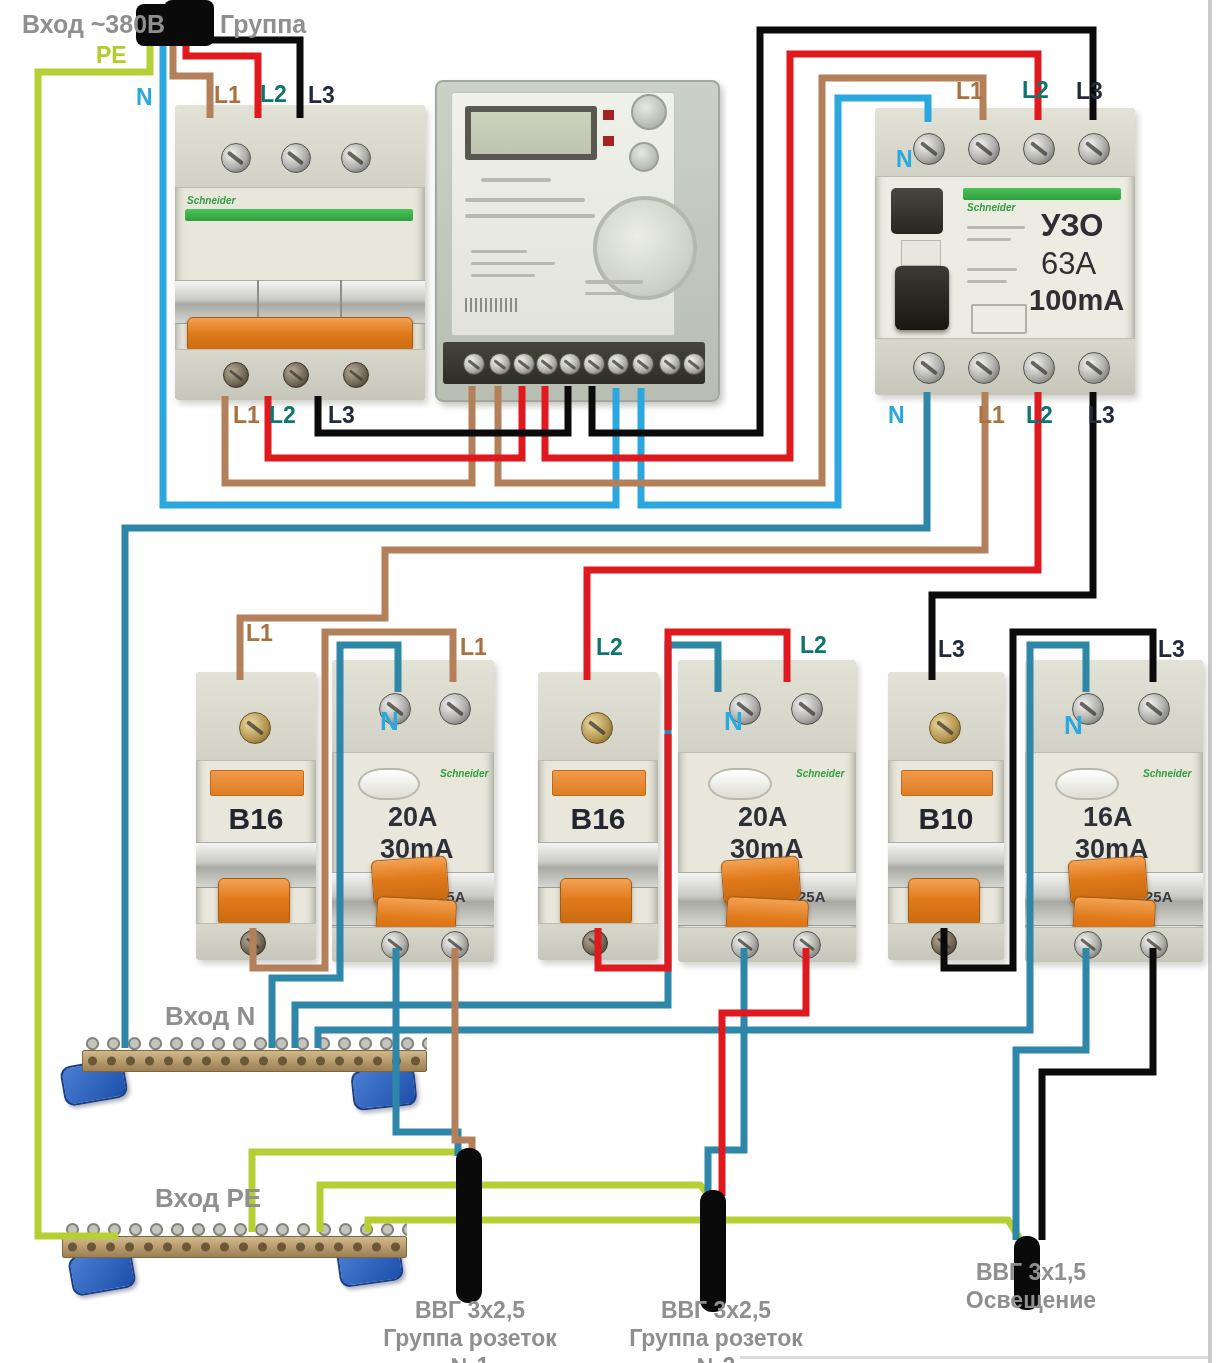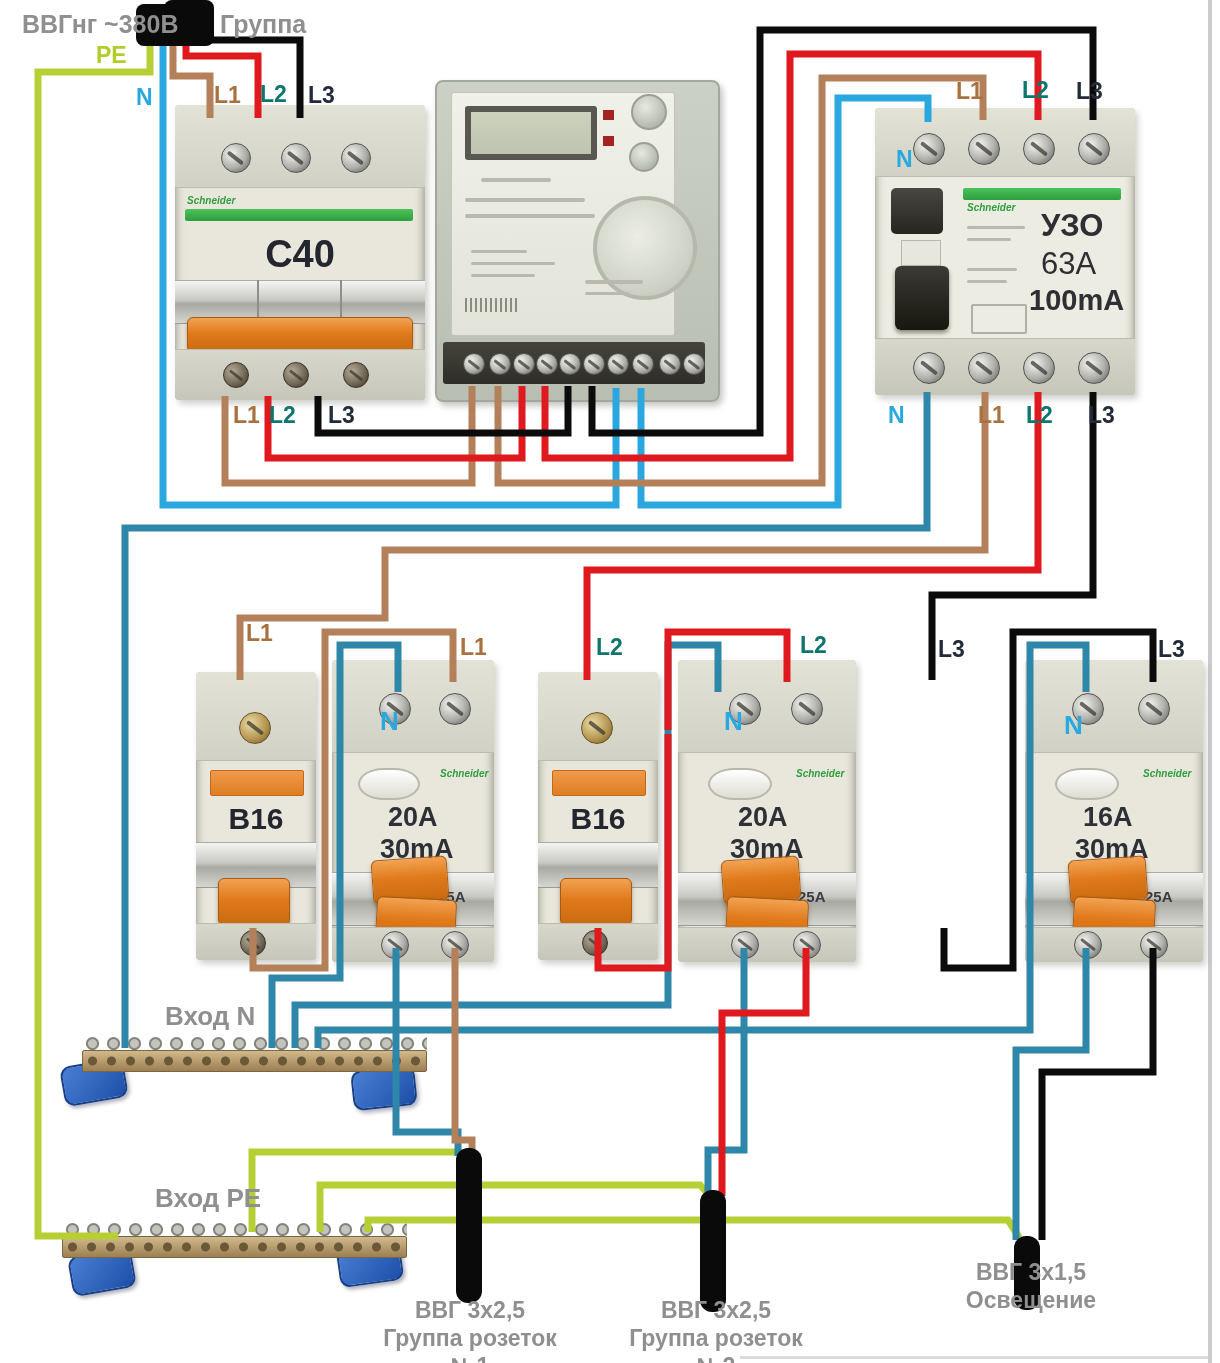--- a/index.html
+++ b/index.html
@@ -53,21 +53,20 @@
 
   <div class="abs comp" style="left:175px;top:105px;width:250px;height:295px">
     <div class="shell"></div>
     <div class="sec-top" style="height:82px">
         <span class="screw sc-s" style="width: 28px; height: 28px; left: 46px; top: 38px;"></span>
         <span class="screw sc-s" style="width: 28px; height: 28px; left: 106px; top: 38px;"></span>
         <span class="screw sc-s" style="width: 28px; height: 28px; left: 166px; top: 38px;"></span>
       </div>
     <div class="gstripe" style="left:10px;top:104px;width:228px;height:12px"></div>
     <div class="brand" style="left:12px;top:90px">Schneider</div>
-    <div class="rating" style="top:128px;font-size:38px">C40</div>
     <div class="metal" style="top:175px;height:42px"></div>
     <div class="abs" style="left:82px;top:175px;width:2px;height:42px;background:#8f8f89"></div>
     <div class="abs" style="left:165px;top:175px;width:2px;height:42px;background:#8f8f89"></div>
     <div class="toggle" style="left:12px;top:212px;width:224px;height:34px"></div>
     <div class="sec-bot" style="height:50px">
         <span class="screw sc-d" style="width: 24px; height: 24px; left: 48px; top: 12px;"></span>
         <span class="screw sc-d" style="width: 24px; height: 24px; left: 108px; top: 12px;"></span>
         <span class="screw sc-d" style="width: 24px; height: 24px; left: 168px; top: 12px;"></span>
       </div>
   </div>
@@ -196,20 +195,33 @@
     <div class="metal" style="top:212px;height:52px"></div>
     <div class="abs" style="left:120px;top:228px;font-size:15px;font-weight:bold;color:#3a3a40">25A</div>
     <div class="toggle" style="left:44px;top:198px;width:76px;height:42px;transform:rotate(-4deg)"></div>
     <div class="toggle" style="left:48px;top:238px;width:80px;height:44px;transform:rotate(3deg)"></div>
     <div class="sec-bot" style="height:34px">
         <span class="screw sc-s" style="width: 26px; height: 26px; left: 53px; top: 3px;"></span>
         <span class="screw sc-s" style="width: 26px; height: 26px; left: 115px; top: 3px;"></span>
       </div>
   </div>
 
+  <div class="abs comp" style="left:888px;top:672px;width:116px;height:288px">
+    <div class="shell"></div>
+    <div class="sec-top" style="height:88px">
+        <span class="screw sc-b" style="width: 30px; height: 30px; left: 41px; top: 40px;"></span>
+      </div>
+    <div class="ostripe" style="left:13px;top:98px;width:90px;height:24px"></div>
+    <div class="rating" style="top:130px;font-size:30px">B10</div>
+    <div class="metal" style="top:170px;height:44px"></div>
+    <div class="toggle" style="left:20px;top:206px;width:70px;height:46px"></div>
+    <div class="sec-bot" style="height:36px">
+        <span class="screw sc-d" style="width: 24px; height: 24px; left: 43px; top: 6px;"></span>
+      </div>
+  </div>
 
   <div class="abs comp" style="left:1025px;top:660px;width:178px;height:302px">
     <div class="shell"></div>
     <div class="sec-top" style="height:92px">
         <span class="screw sc-s" style="width: 30px; height: 30px; left: 47px; top: 33px;"></span>
         <span class="screw sc-s" style="width: 30px; height: 30px; left: 113px; top: 33px;"></span>
       </div>
     <div class="oval-btn" style="left:30px;top:108px;width:60px;height:28px"></div>
     <div class="brand" style="left:118px;top:108px">Schneider</div>
     <div class="abs" style="left:58px;top:142px;font-size:27px;font-weight:bold;color:#2e3038">16A</div>
@@ -278,21 +290,21 @@
     <polyline class="w-black" points="944,928 944,968 1013,968 1013,632 1153,632 1153,682"></polyline>
     <polyline class="w-black" points="1153,948 1153,1072 1042,1072 1042,1240"></polyline>
   </svg>
 
   <div class="blob" style="left:136px;top:4px;width:78px;height:42px"></div>
   <div class="blob" style="left:164px;top:0px;width:50px;height:32px"></div>
   <div class="cable" style="left:456px;top:1148px;height:155px"></div>
   <div class="cable" style="left:700px;top:1190px;height:122px"></div>
   <div class="cable" style="left:1014px;top:1236px;height:74px"></div>
 
-  <div class="caption" style="left:22px;top:10px;font-size:25px">ВВГнг ~380В</div>
+  <div class="caption" style="left:22px;top:10px;font-size:25px">Вход ~380В</div>
   <div class="caption" style="left:220px;top:10px;font-size:25px">Группа</div>
   <div class="caption" style="left:165px;top:1002px;font-size:26px">Вход N</div>
   <div class="caption" style="left:155px;top:1184px;font-size:26px">Вход PE</div>
 
   <div class="caption" style="left:350px;top:1296px;width:240px">
     <div>ВВГ 3х2,5</div>
     <div>Группа розеток</div>
     <div>№1</div>
   </div>
   <div class="caption" style="left:596px;top:1296px;width:240px">

